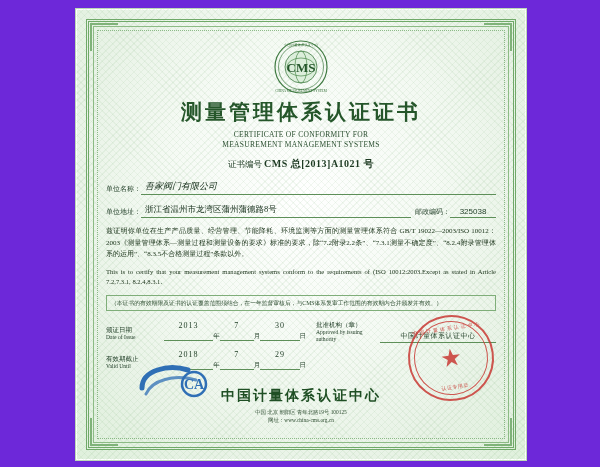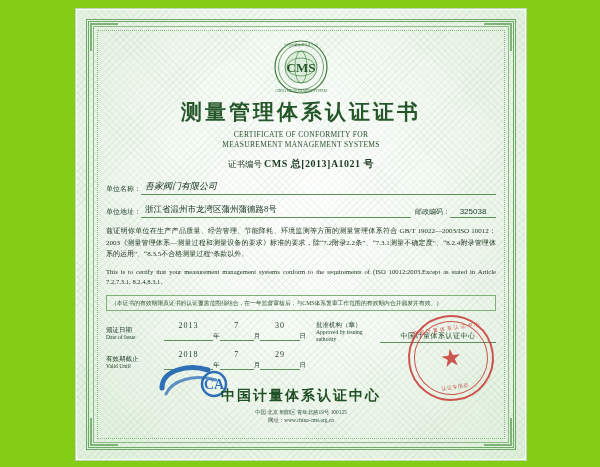--- a/index.html
+++ b/index.html
@@ -12,21 +12,21 @@
     height: 467px;
     font-family: "Liberation Sans", sans-serif;
     overflow: hidden;
   }
 
   
   #page {
     position: relative;
     width: 600px;
     height: 467px;
-    background: #84cc16;
+    background: #6d28d9;
   }
 
   .cert {
     position: absolute;
     left: 75px;
     top: 8px;
     width: 450px;
     height: 451px;
     background:
       radial-gradient(ellipse at 50% 42%, #ffffff 0%, #f5faf4 42%, #e9f3e7 72%, #dff0dc 100%);
@@ -299,21 +299,21 @@
 
   
   .footer {
     position: absolute;
     left: 30px;
     right: 30px;
     bottom: 10px;
   }
   .cnas-logo {
     position: absolute;
-    left: 52px;
+    left: 32px;
     bottom: 34px;
     width: 76px;
     height: 40px;
   }
   .foot-title {
     text-align: center;
     font-family: "Liberation Serif", "DejaVu Serif", serif;
     font-size: 14px;
     font-weight: bold;
     letter-spacing: 2px;

